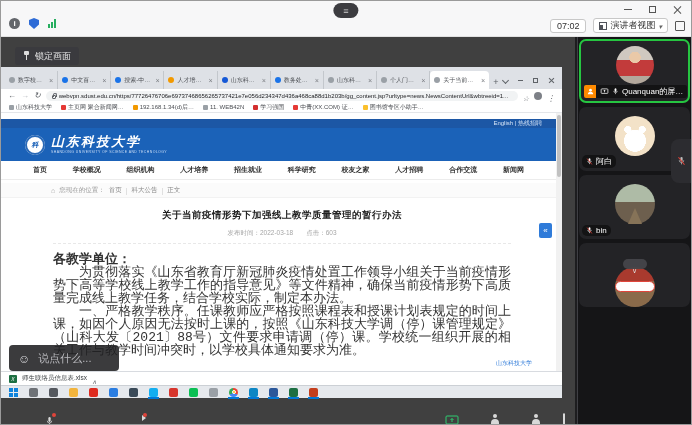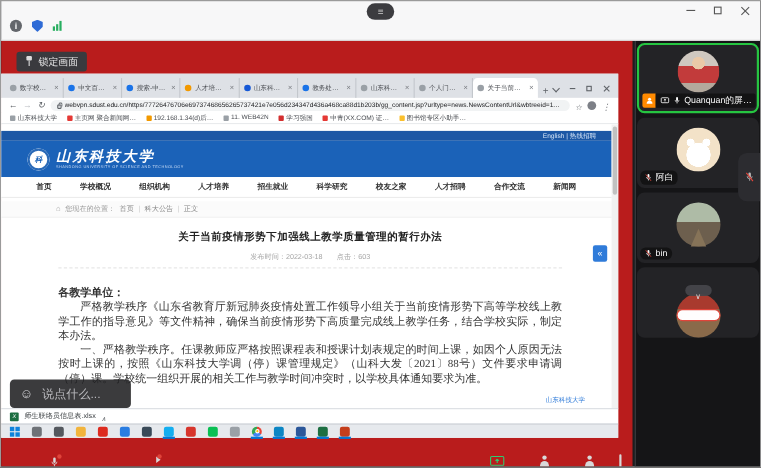--- a/index.html
+++ b/index.html
@@ -24,21 +24,21 @@
   .sig i:nth-child(1){height:4px}.sig i:nth-child(2){height:6px}.sig i:nth-child(3){height:9px}
   .tr-cluster{position:absolute;right:6px;top:17px;display:flex;gap:7px;align-items:center}
   .timebox{border:1px solid #c8c8c8;border-radius:3px;font-size:9px;color:#333;padding:1px 6px;background:#fff}
   .viewbtn{display:flex;align-items:center;gap:3px;border:1px solid #c8c8c8;border-radius:3px;background:#fff;font-size:9px;color:#333;padding:1px 5px;height:15px}
   .layout-ic{width:8px;height:8px;border:1px solid #50535a;position:relative}
   .layout-ic::before{content:"";position:absolute;left:0;bottom:0;width:3px;height:4px;background:#50535a}
   .chev::before{content:"▾";font-size:7px;color:#666}
   .fsbtn{width:10px;height:10px;border:1px solid #555;border-radius:1px}
 
   
-  .stage{position:absolute;left:0;top:36px;right:116px;bottom:0;background:#b91c1c}
+  .stage{position:absolute;left:0;top:36px;right:116px;bottom:0;background:#404040}
   .lockbtn{position:absolute;left:14px;top:10px;height:18px;background:#3a3a3e;border-radius:3px;color:#e8e8e8;font-size:9px;display:flex;align-items:center;gap:5px;padding:0 8px;z-index:3}
   .pin{position:relative;width:7px;height:10px}
   .pin::before{content:"";position:absolute;top:0;left:1px;width:5px;height:4px;background:#ddd;border-radius:1px}
   .pin::after{content:"";position:absolute;top:4px;left:3px;width:1px;height:5px;background:#ddd}
 
   .browser{position:absolute;left:0;top:30px;width:561px;background:#fff}
   .tabstrip{height:22px;background:#dee1e6;display:flex;align-items:flex-end;padding:3px 4px 0 4px}
   .tab{height:18px;flex:0 1 56px;display:flex;align-items:center;gap:3px;padding:0 4px;font-size:6px;color:#4a4d52;border-right:1px solid #c3c7cc;min-width:0}
   .tab.active{background:#fff;border-radius:4px 4px 0 0;border-right:none;flex-basis:62px}
   .fav{width:6px;height:6px;border-radius:50%;flex:none}
@@ -89,21 +89,21 @@
   .motto{color:#fff;font-family:"DejaVu Serif",serif;font-weight:bold;font-size:14px;letter-spacing:13px;margin-right:-13px;white-space:nowrap}
   .navrow{position:absolute;top:48px;left:0;right:6px;height:19px;background:#fff;border-bottom:1px solid #ececec;display:flex;align-items:center;justify-content:space-between;padding:0 32px}
   .nitem{font-size:7px;color:#333;font-weight:bold;white-space:nowrap}
   .crumbs{position:absolute;top:70px;left:0;right:6px;height:15px;display:flex;align-items:center;gap:4px;padding-left:50px;font-size:6.5px;color:#999;background:#fbfbfb;border-bottom:1px solid #f2f2f2}
   .home-ic::before{content:"⌂";font-size:7px;color:#aaa}
   .csep::before{content:"|";color:#ccc}
   .clink{color:#888}
   .article{position:absolute;top:96px;left:52px;width:458px}
   .atitle{text-align:center;font-size:9.5px;font-weight:bold;color:#222;letter-spacing:.5px}
   .ameta{text-align:center;font-size:6.5px;color:#a6a6a6;margin-top:7px;padding-bottom:5px;border-bottom:1px dashed #e8e8e8}
-  .abody{margin-top:16px;font-family:Liberation Serif, serif;font-size:10px;color:#333;line-height:13px;text-align:justify}
+  .abody{margin-top:9px;font-family:Liberation Mono, monospace;font-size:13px;color:#333;line-height:13px;text-align:justify}
   .salut{font-weight:bold}
   .ind{text-indent:2em}
   .sidewidget{position:absolute;right:10px;top:110px;width:13px;height:15px;background:#2f7bd9;color:#fff;font-size:8px;display:flex;align-items:center;justify-content:center;border-radius:2px}
   .sidewidget::before{content:"«"}
   .footlink{position:absolute;right:30px;bottom:3px;font-size:6px;color:#2f7bd9}
   .pagescroll{position:absolute;right:0;top:0;bottom:0;width:6px;background:#f1f1f1}
   .pthumb{position:absolute;top:2px;right:1px;width:4px;height:62px;background:#c1c1c1;border-radius:2px}
 
   .shelf{height:14px;background:#fff;border-top:1px solid #d8dbe0;display:flex;align-items:center;gap:5px;padding:0 8px}
   .xlsic{width:8px;height:8px;background:#1d6f42;border-radius:1px;color:#fff;font-size:5px;text-align:center;line-height:8px;flex:none}
@@ -173,20 +173,29 @@
         </span>
     </div>
     <div class="watch-pill">
       <span class="pill-menu"></span>
     </div>
     <div class="winctl">
       <span class="wmin"></span>
       <span class="wmax"></span>
       <span class="wclose"></span>
     </div>
+    <div class="tr-cluster">
+      <span class="timebox">07:02</span>
+      <span class="viewbtn">
+        <i class="layout-ic"></i>
+        <span>演讲者视图</span>
+        <i class="chev"></i>
+      </span>
+      <span class="fsbtn"></span>
+    </div>
   </div>
 
   <div class="stage">
 
     <div class="lockbtn">
       <i class="pin"></i>
       <span>锁定画面</span>
     </div>
 
     <div class="browser">
@@ -322,21 +331,21 @@
           <i class="csep"></i>
           <span class="clink">科大公告</span>
           <i class="csep"></i>
           <span class="clink">正文</span>
         </div>
         <div class="article">
           <div class="atitle">关于当前疫情形势下加强线上教学质量管理的暂行办法</div>
           <div class="ameta">发布时间：2022-03-18　　点击：603</div>
           <div class="abody">
             <p class="salut">各教学单位：</p>
-            <p class="ind">严格教学秩序《山东省教育厅新冠肺炎疫情处置工作领导小组关于当前疫情形势下高等学校线上教学工作的指导意见》等文件精神，确保当前疫情形势下高质量完成线上教学任务，结合学校实际，制定本办法。</p>
+            <p class="ind">为贯彻落实《山东省教育厅新冠肺炎疫情处置工作领导小组关于当前疫情形势下高等学校线上教学工作的指导意见》等文件精神，确保当前疫情形势下高质量完成线上教学任务，结合学校实际，制定本办法。</p>
             <p class="ind">一、严格教学秩序。任课教师应严格按照课程表和授课计划表规定的时间上课，如因个人原因无法按时上课的，按照《山东科技大学调（停）课管理规定》（山科大发〔2021〕88号）文件要求申请调（停）课。学校统一组织开展的相关工作与教学时间冲突时，以学校具体通知要求为准。</p>
           </div>
         </div>
         <span class="sidewidget"></span>
         <span class="footlink">山东科技大学</span>
         <div class="pagescroll">
             <i class="pthumb"></i>
           </div>
       </div>
 

